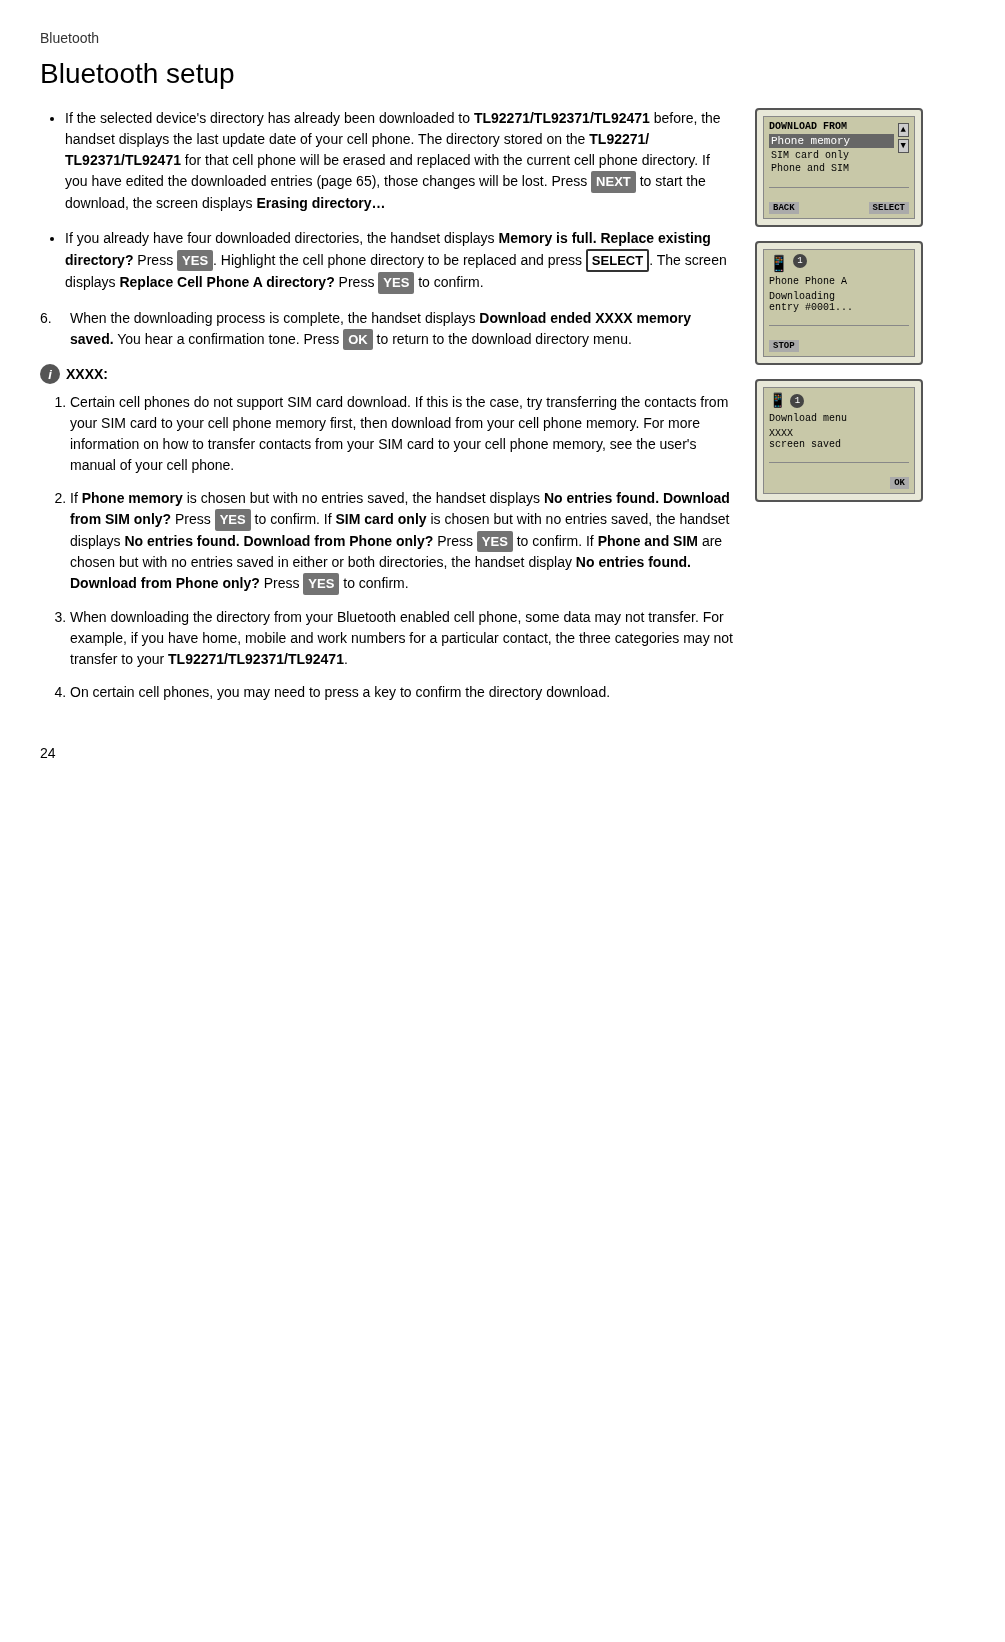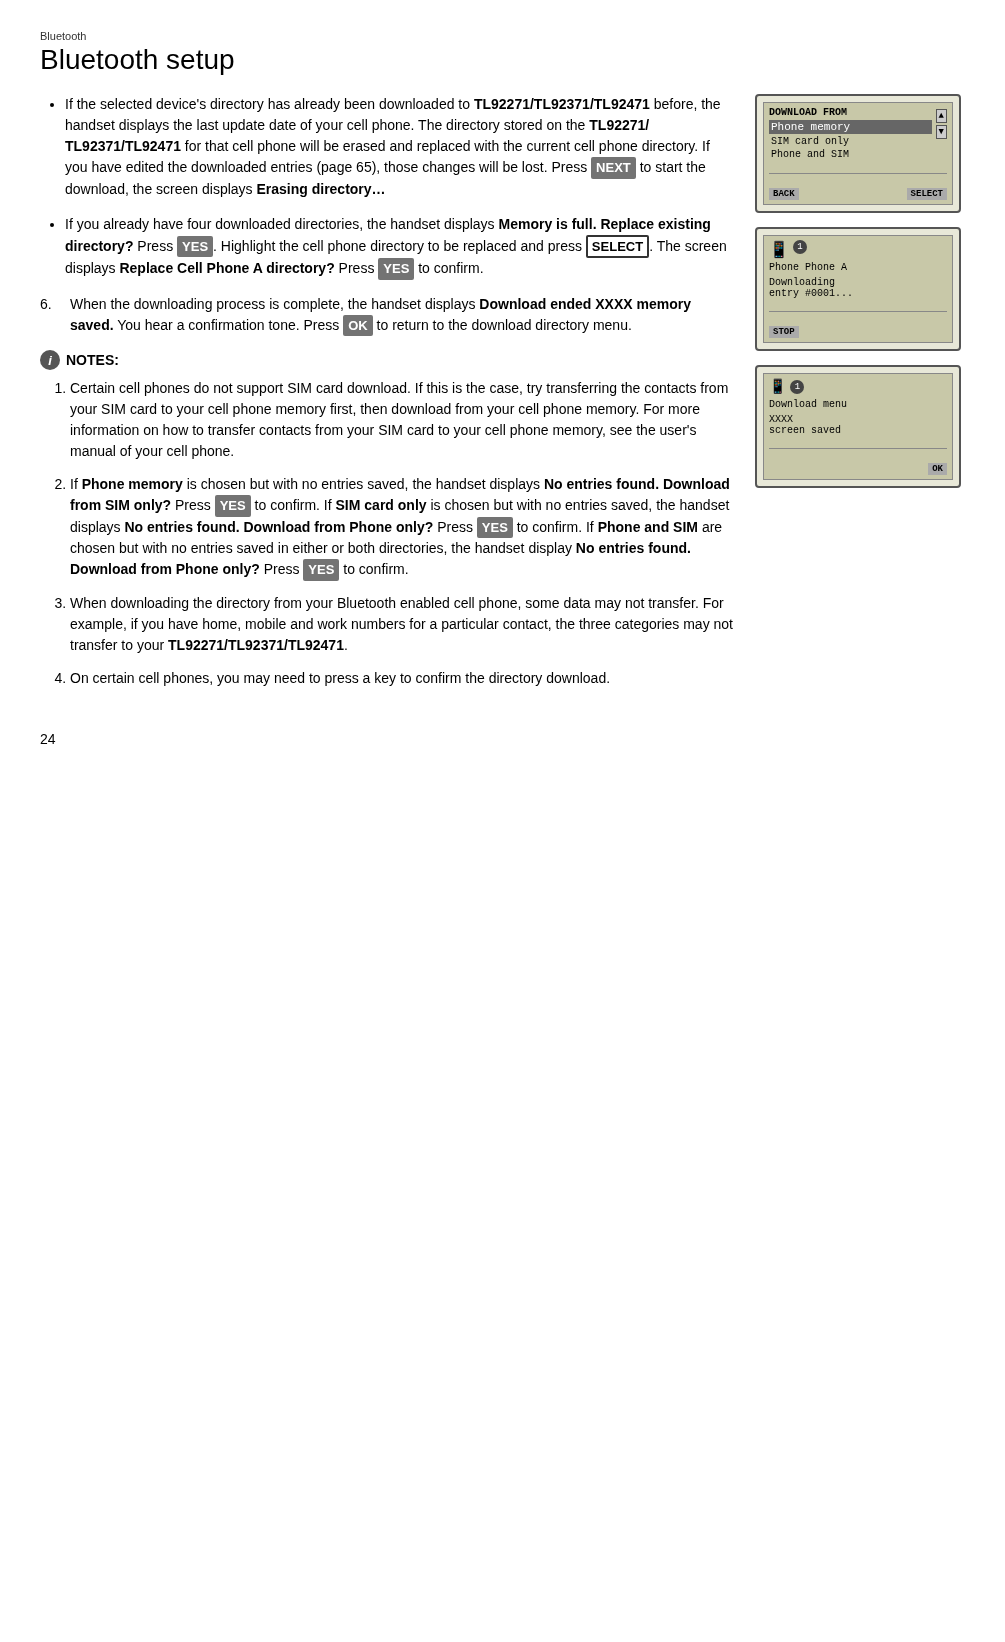--- a/index.html
+++ b/index.html
@@ -7,23 +7,23 @@
       font-family: Arial, sans-serif;
       font-size: 14px;
       background: #fff;
       color: #000;
       width: 1005px;
       min-height: 1642px;
       padding: 30px 40px 40px 40px;
     }
 
     .page-section-label {
-      font-size: 11px;
+      font-size: 14px;
       color: #333;
-      margin-bottom: 2px;
+      margin-bottom: 12px;
     }
 
     .page-title {
       font-size: 28px;
       font-weight: normal;
       margin-bottom: 18px;
       color: #000;
     }
 
     .main-layout {
@@ -44,21 +44,21 @@
       flex-direction: column;
       gap: 14px;
       padding-top: 0;
     }
 
     
     .device-screen {
       border: 2px solid #555;
       border-radius: 4px;
       background: #e8e8d8;
-      width: 206px;
+      width: 168px;
       padding: 6px;
       font-family: 'Courier New', monospace;
       font-size: 11px;
       position: relative;
     }
 
     .device-screen .screen-inner {
       background: #c8c8a8;
       border: 1px solid #888;
       padding: 4px 5px;
@@ -240,21 +240,21 @@
     <div class="full-width-step">
       <div class="step-number-col">6.</div>
       <div class="step-text-col">
         When the downloading process is complete, the handset displays <span class="bold">Download ended XXXX memory saved.</span> You hear a confirmation tone. Press <span class="key-button">OK</span> to return to the download directory menu.
       </div>
     </div>
 
     <div class="notes-section">
       <div class="notes-header">
         <span class="info-circle">i</span>
-        <span>NOTES:</span>
+        <span>XXXX:</span>
       </div>
       <ol class="notes-list">
         <li>
           Certain cell phones do not support SIM card download. If this is the case, try transferring the contacts from your SIM card to your cell phone memory first, then download from your cell phone memory. For more information on how to transfer contacts from your SIM card to your cell phone memory, see the user's manual of your cell phone.
         </li>
         <li>
           If <span class="bold">Phone memory</span> is chosen but with no entries saved, the handset displays <span class="bold">No entries found. Download from SIM only?</span> Press <span class="key-button">YES</span> to confirm. If <span class="bold">SIM card only</span> is chosen but with no entries saved, the handset displays <span class="bold">No entries found. Download from Phone only?</span> Press <span class="key-button">YES</span> to confirm. If <span class="bold">Phone and SIM</span> are chosen but with no entries saved in either or both directories, the handset display <span class="bold">No entries found. Download from Phone only?</span> Press <span class="key-button">YES</span> to confirm.
         </li>
         <li>
           When downloading the directory from your Bluetooth enabled cell phone, some data may not transfer. For example, if you have home, mobile and work numbers for a particular contact, the three categories may not transfer to your <span class="bold">TL92271/TL92371/TL92471</span>.

